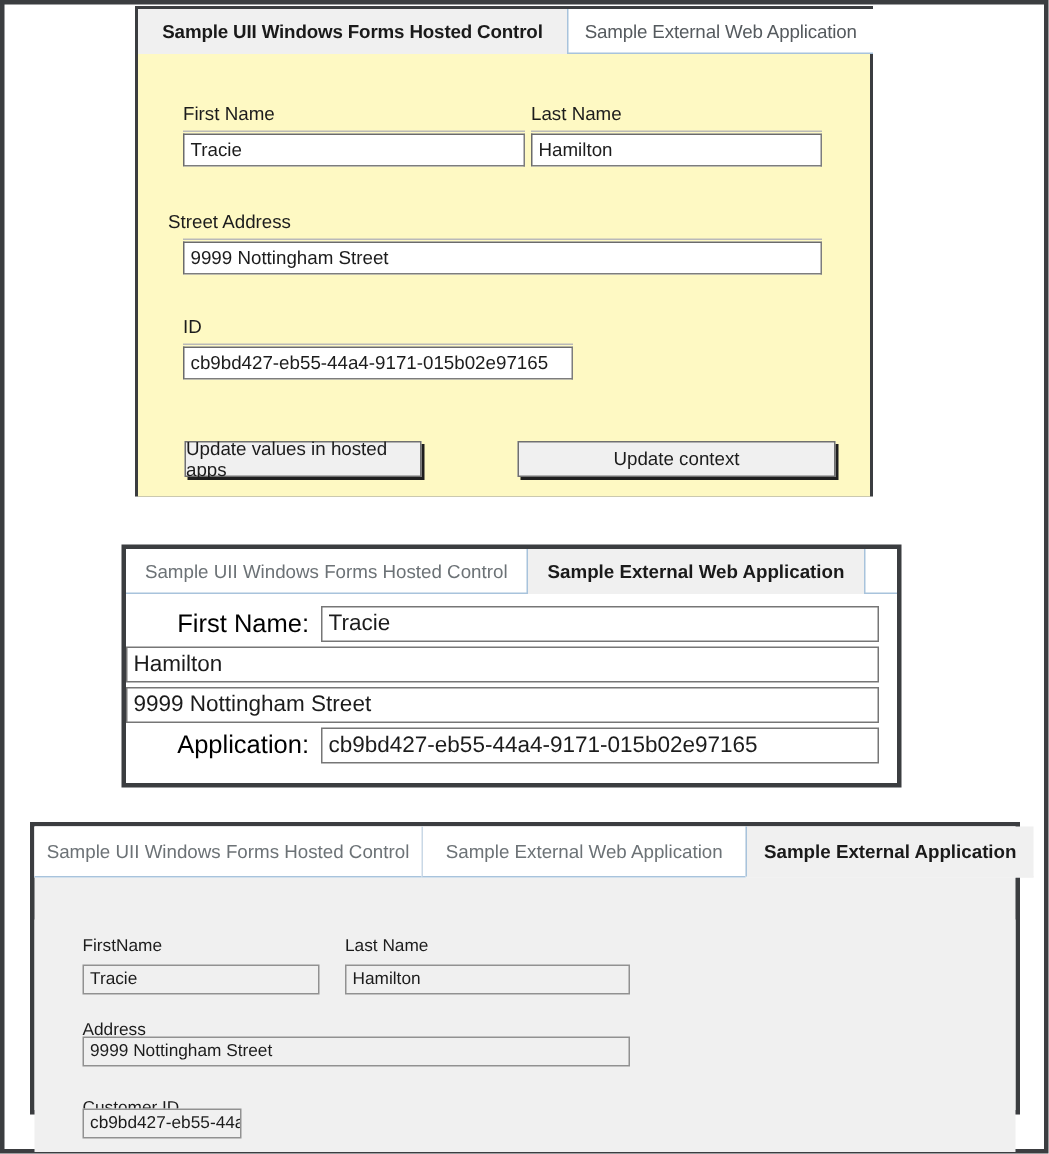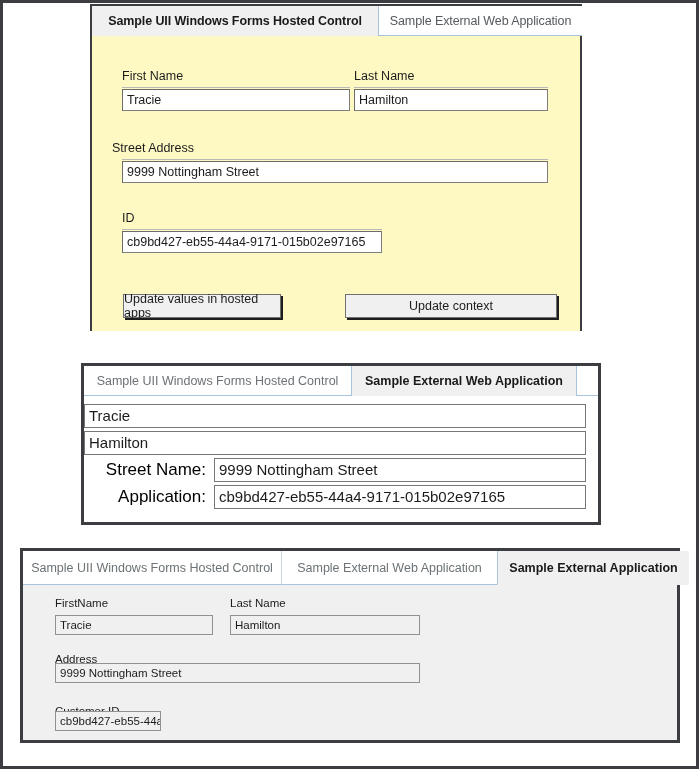--- a/index.html
+++ b/index.html
@@ -126,21 +126,21 @@
     left:258px; width:216px; background:#ffffff; color:#6c7276;
     border-left:1px solid #c9d8e6;
     border-bottom:1px solid #a8c3dc;
   }
   #panel3 .tab.t2 {
     left:474px; width:192px; background:#f0f0f0; color:#1a1a1a;
     font-weight:bold;
     border-left:1px solid #a8c3dc;
     border-bottom:1px solid #f0f0f0;
   }
-  #panel3 .body { position:relative; height:155px; background:#f0f0f0; }
+  #panel3 .body { position:relative; height:155px; background:#f0f0f0;margin-top:28px; }
   .p3-label {
     position:absolute; font-size:11.5px; color:#1c1c1c;
   }
   .p3-input {
     position:absolute; height:20px;
     background:#f0f0f0;
     border:1px solid #919191;
     display:flex; align-items:center; padding-left:4px;
     font-size:11.5px; color:#1c1c1c;
     overflow:hidden; white-space:nowrap;
@@ -196,29 +196,29 @@
       <span>Sample External Web Application</span>
     </div>
     <div class="tab t2">
       <span></span>
     </div>
   </div>
 
   <div class="rows">
 
     <div class="p2-row">
+      <div class="p2-rowlabel">First Name:</div>
       <div class="p2-rowfield">Tracie</div>
     </div>
 
     <div class="p2-row">
       <div class="p2-rowfield">Hamilton</div>
     </div>
 
     <div class="p2-row">
-      <div class="p2-rowlabel">Street Name:</div>
       <div class="p2-rowfield">9999 Nottingham Street</div>
     </div>
 
     <div class="p2-row">
       <div class="p2-rowlabel">Application:</div>
       <div class="p2-rowfield">cb9bd427-eb55-44a4-9171-015b02e97165</div>
     </div>
 
   </div>
 </div>

